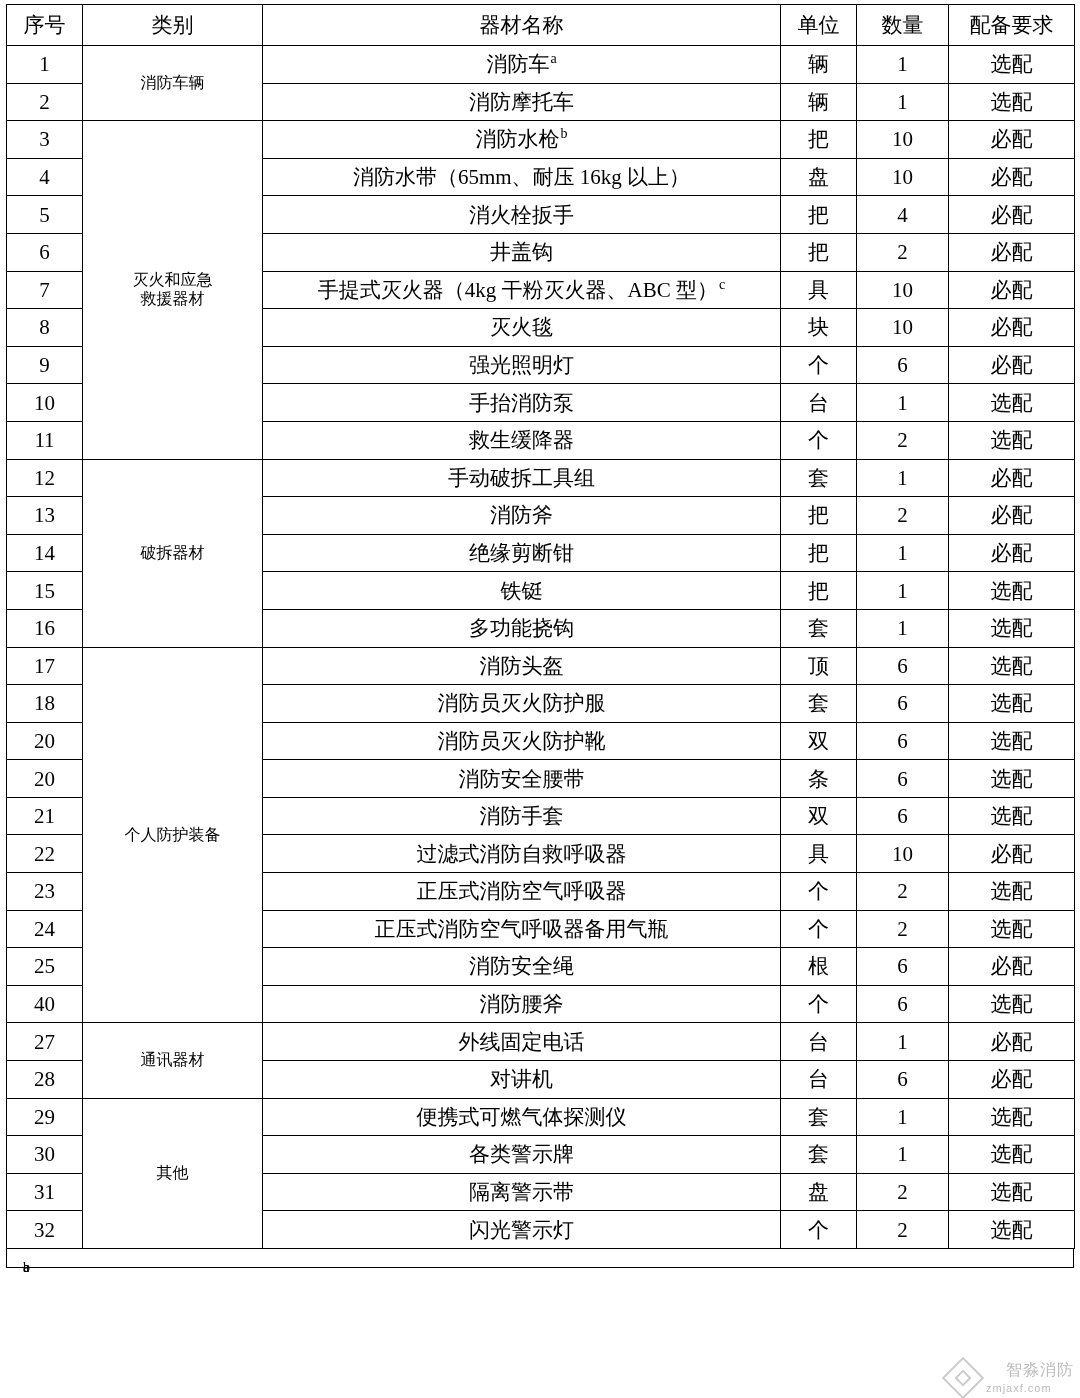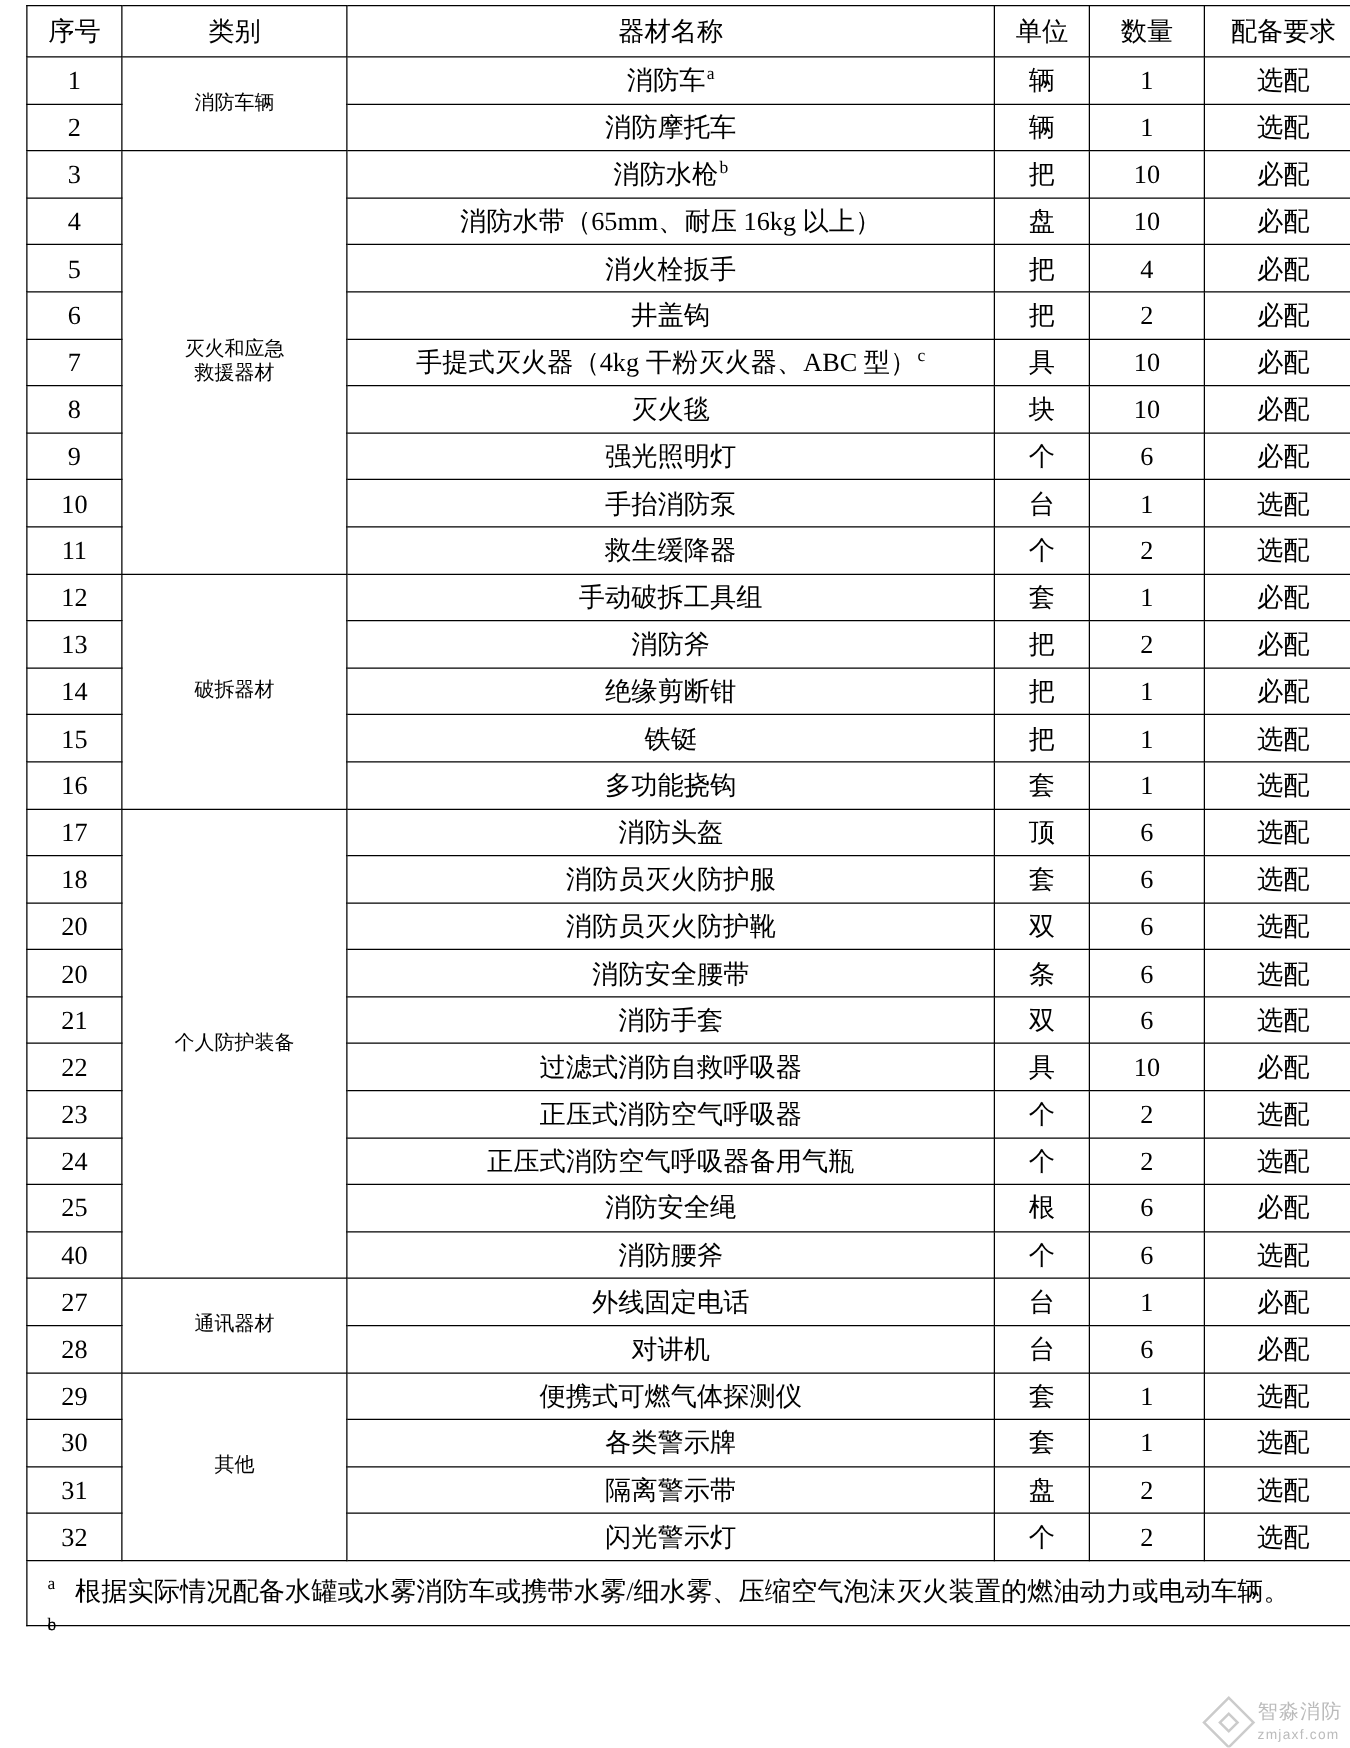--- a/index.html
+++ b/index.html
@@ -11,21 +11,21 @@
     width: 1080px;
     height: 1398px;
     font-family: "Liberation Serif", "DejaVu Serif", serif;
     color: #000000;
     position: relative;
     overflow: hidden;
   }
   .sheet {
     width: 1080px;
     box-sizing: border-box;
-    padding: 4px 6px 0 21px;
+    padding: 4px 6px 0 6px;
   }
   table.equip {
     border-collapse: collapse;
     width: 1068px;
     table-layout: fixed;
     font-size: 21px;
   }
   table.equip th, table.equip td {
     border: 1.5px solid #000;
     text-align: center;
@@ -108,21 +108,21 @@
     top: 7px;
     width: 8px;
     height: 8px;
     border: 2px solid #c9c9c9;
   }
   .watermark .wm-text {
     display: inline-block;
     vertical-align: middle;
     text-align: left;
   }
-  .watermark .wm-main { font-size: 16px; letter-spacing: 1px; }
+  .watermark .wm-main { font-size: 16px; letter-spacing: 1px; margin-left: 20px; }
   .watermark .wm-sub  { font-size: 11px; letter-spacing: 1px; text-align: center; }
 </style>
 </head>
 <body>
 
 <div class="sheet">
   <table class="equip">
     <colgroup>
       <col class="c-no">
         <col class="c-cat">
@@ -371,21 +371,20 @@
           <td>个</td>
           <td>2</td>
           <td>选配</td>
         </tr>
       </tbody>
   </table>
 
   <div class="notes">
     <span class="note-line">
       <span class="marker">a</span>
-      <span>根据实际情况配备水罐或水雾消防车或携带水雾/细水雾、压缩空气泡沫灭火装置的燃油动力或电动车辆。</span>
     </span>
     <span class="note-line">
       <span class="marker">b</span>
     </span>
     <span class="note-line">
       <span class="marker">c</span>
     </span>
   </div>
 </div>
 

